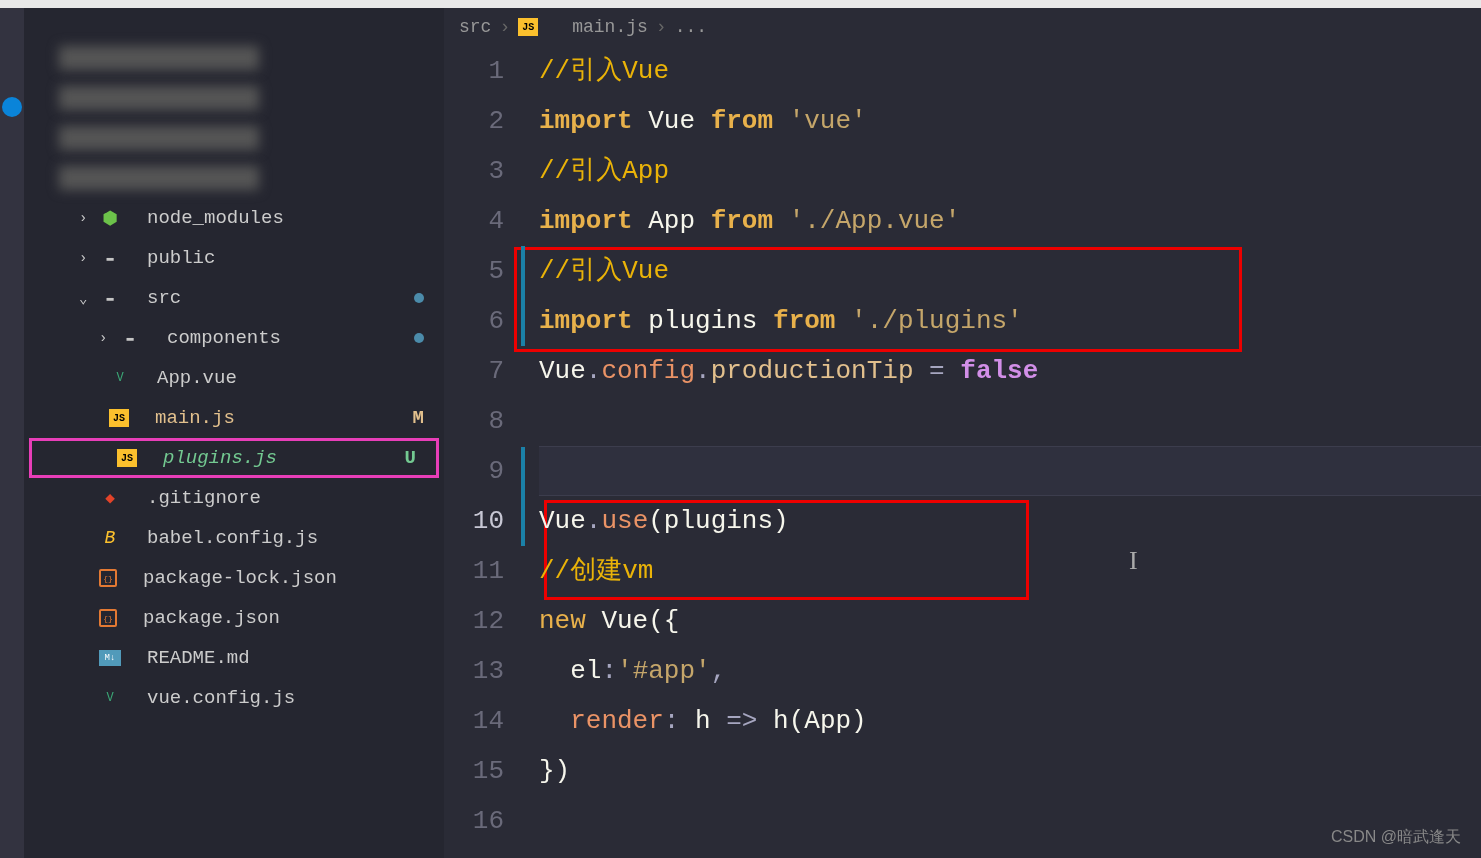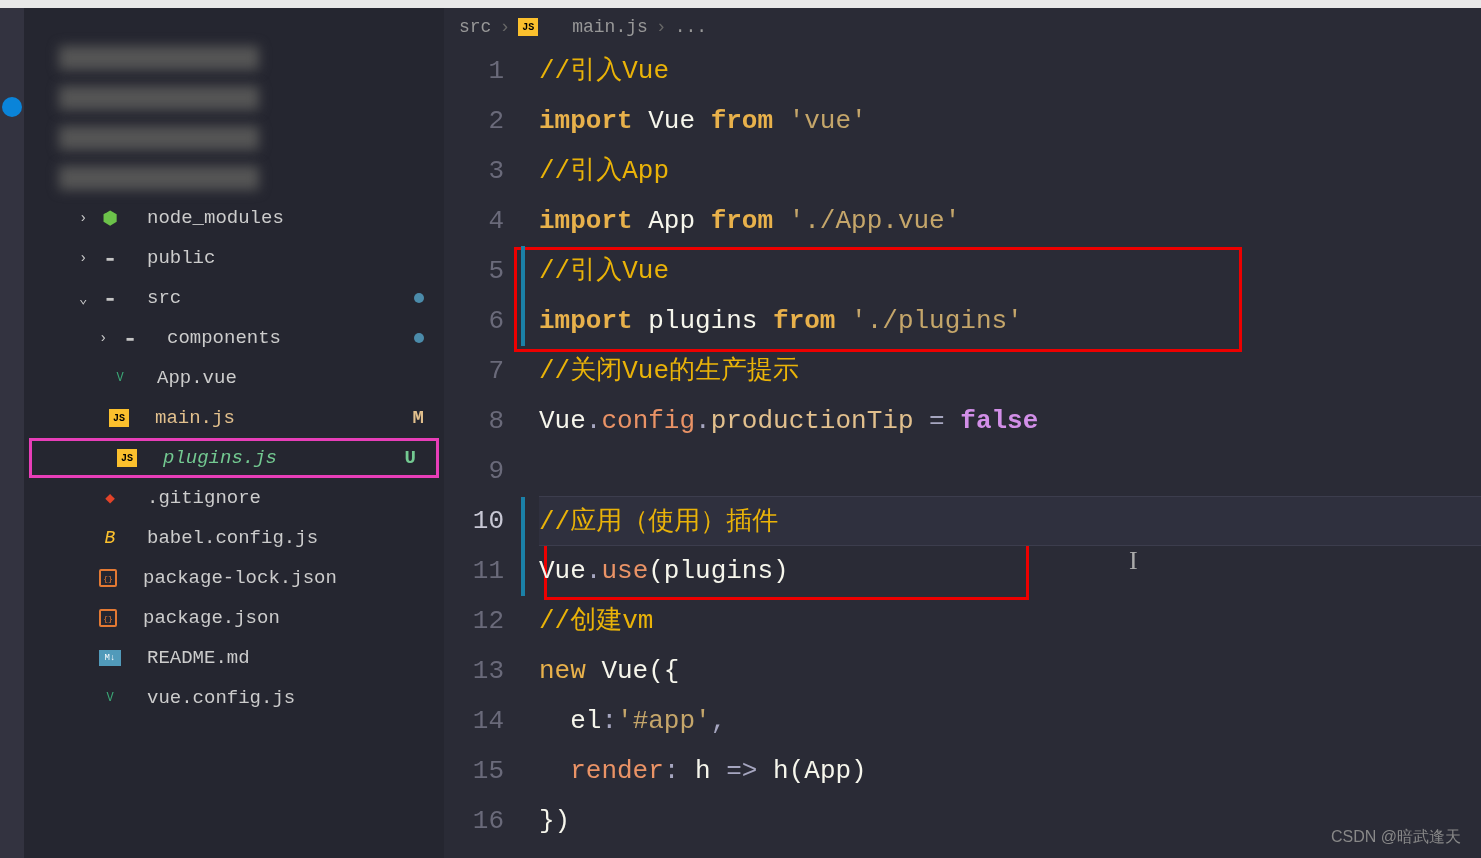--- a/index.html
+++ b/index.html
@@ -302,24 +302,23 @@
       <div class="code-lines" id="code-lines">
         <div class="red-box red-box-1"></div>
         <div class="red-box red-box-2"></div>
         <div class="cursor-text">I</div>
       <div class="code-line"><span class="tk-comment">//引入Vue</span></div>
           <div class="code-line"><span class="tk-keyword">import</span><span class="tk-ident"> Vue </span><span class="tk-from">from</span><span class="tk-string"> 'vue'</span></div>
           <div class="code-line"><span class="tk-comment">//引入App</span></div>
           <div class="code-line"><span class="tk-keyword">import</span><span class="tk-ident"> App </span><span class="tk-from">from</span><span class="tk-string"> './App.vue'</span></div>
           <div class="code-line"><div class="modified-bar"></div><span class="tk-comment">//引入Vue</span></div>
           <div class="code-line"><div class="modified-bar"></div><span class="tk-keyword">import</span><span class="tk-ident"> plugins </span><span class="tk-from">from</span><span class="tk-string"> './plugins'</span></div>
-          <div class="code-line"><span class="tk-comment">//关闭Vue的生产提示</span></div>
           <div class="code-line"><span class="tk-ident">Vue</span><span class="tk-op">.</span><span class="tk-prop">config</span><span class="tk-op">.</span><span class="tk-prop2">productionTip</span><span class="tk-op"> = </span><span class="tk-false">false</span></div>
           <div class="code-line"></div>
-          <div class="code-line current-line"><div class="modified-bar"></div><span class="tk-comment">//应用（使用）插件</span></div>
+          <div class="code-line current-line"><div class="modified-bar"></div></div>
           <div class="code-line"><div class="modified-bar"></div><span class="tk-ident">Vue</span><span class="tk-op">.</span><span class="tk-prop">use</span><span class="tk-paren">(</span><span class="tk-ident">plugins</span><span class="tk-paren">)</span></div>
           <div class="code-line"><span class="tk-comment">//创建vm</span></div>
           <div class="code-line"><span class="tk-new">new</span><span class="tk-ident"> Vue</span><span class="tk-paren">({</span></div>
           <div class="code-line"><span class="tk-ident">  el</span><span class="tk-op">:</span><span class="tk-string">'#app'</span><span class="tk-op">,</span></div>
           <div class="code-line"><span class="tk-prop">  render</span><span class="tk-op">: </span><span class="tk-ident">h</span><span class="tk-arrow"> =&gt; </span><span class="tk-ident">h</span><span class="tk-paren">(</span><span class="tk-ident">App</span><span class="tk-paren">)</span></div>
           <div class="code-line"><span class="tk-paren">})</span></div>
         </div>
     </div>
   </div>
 </div>

